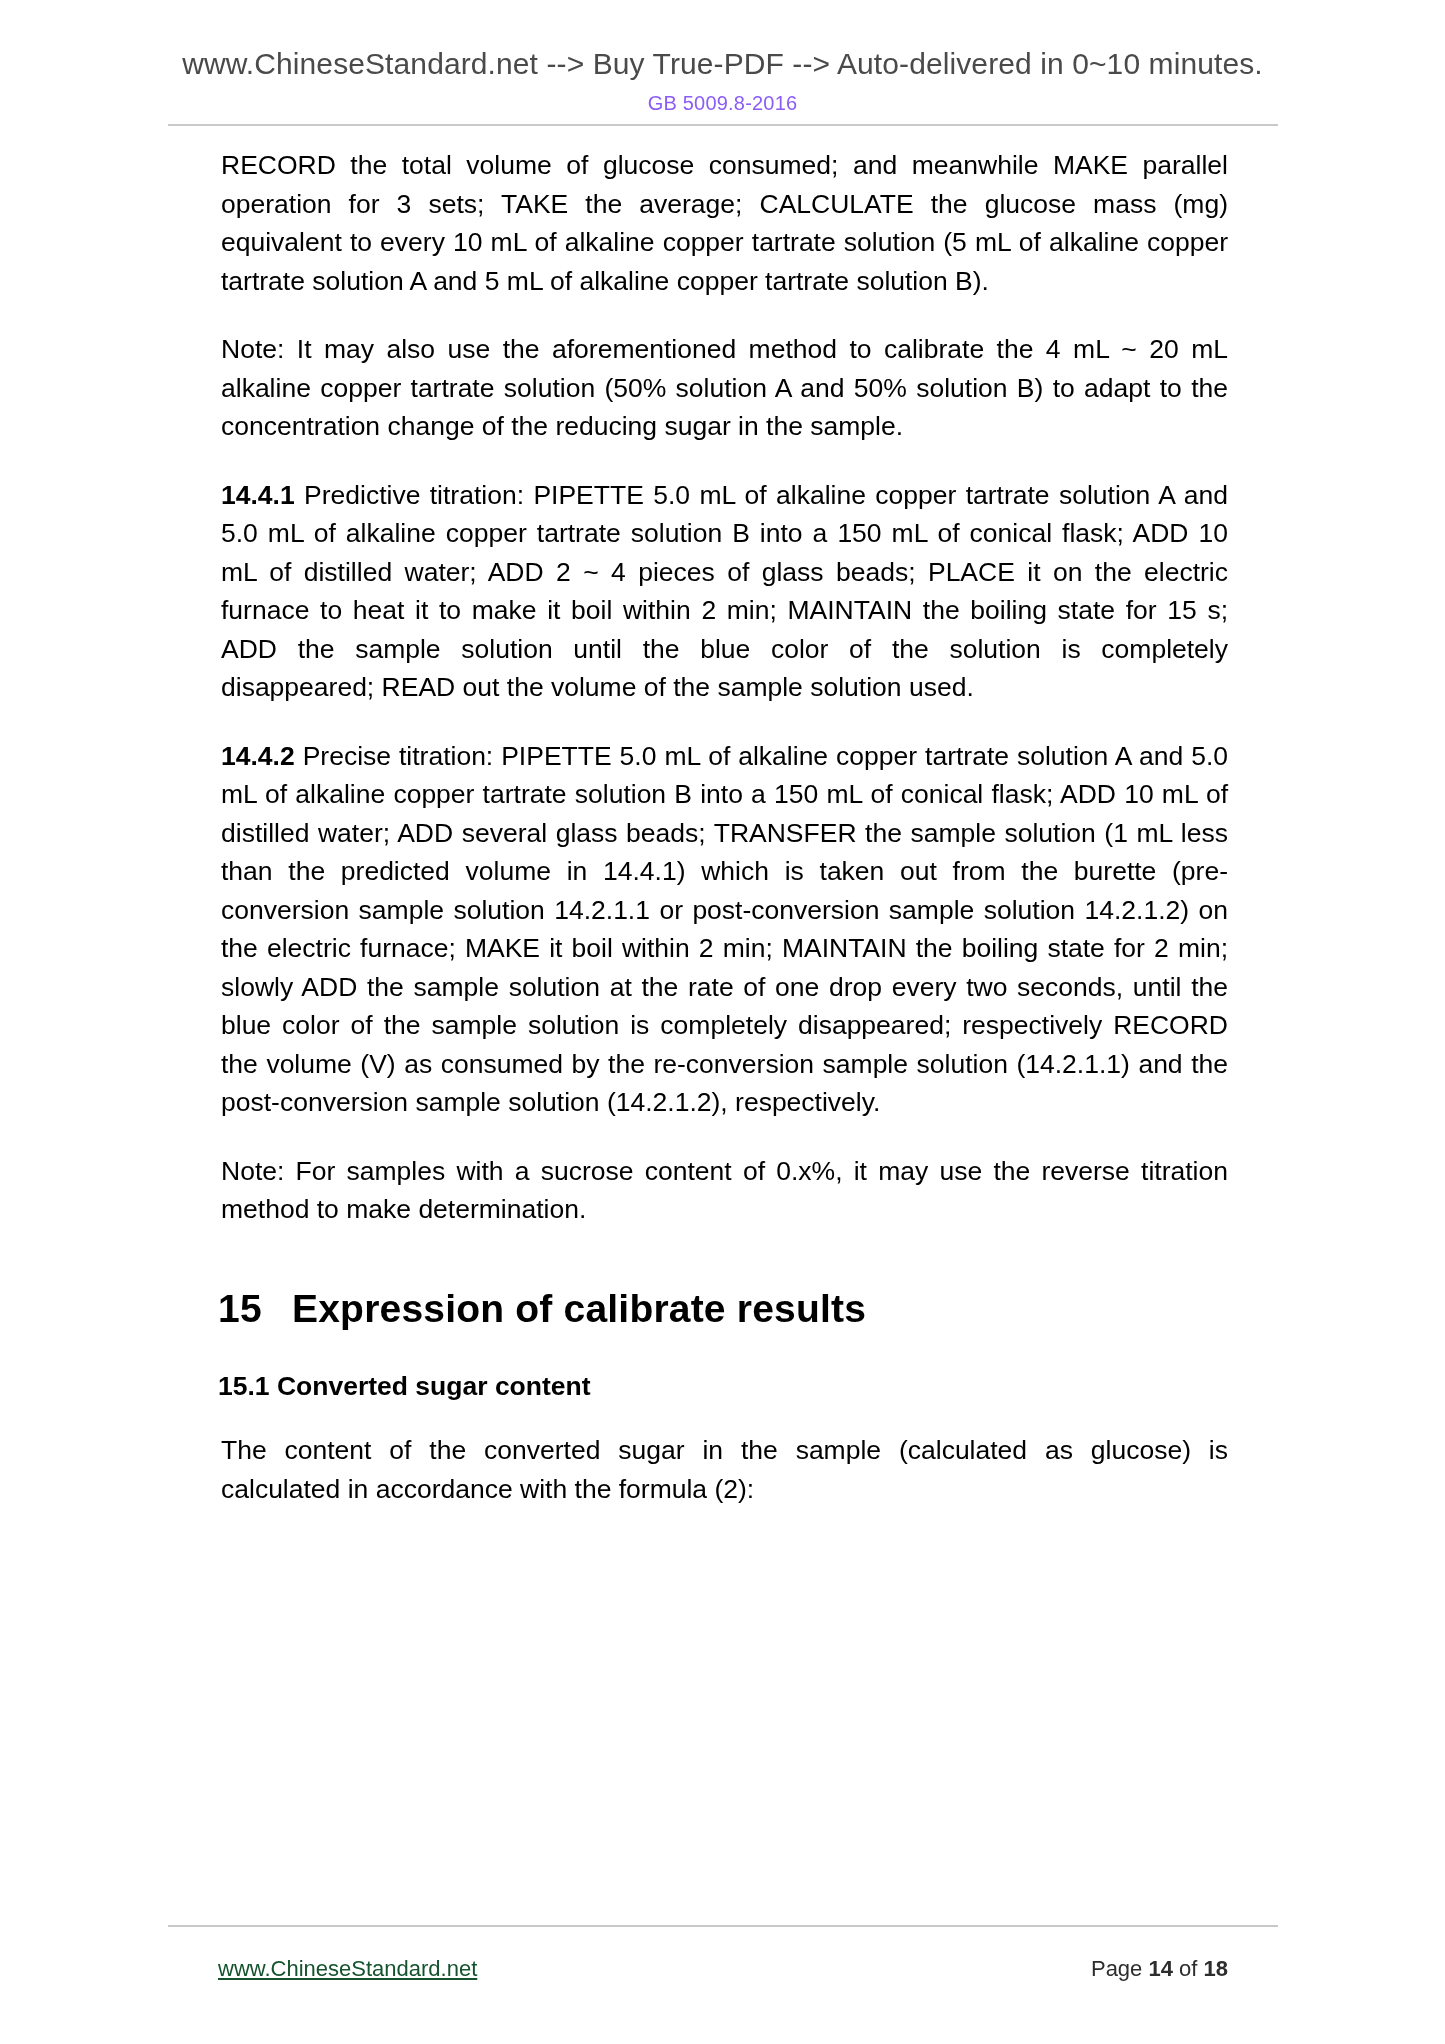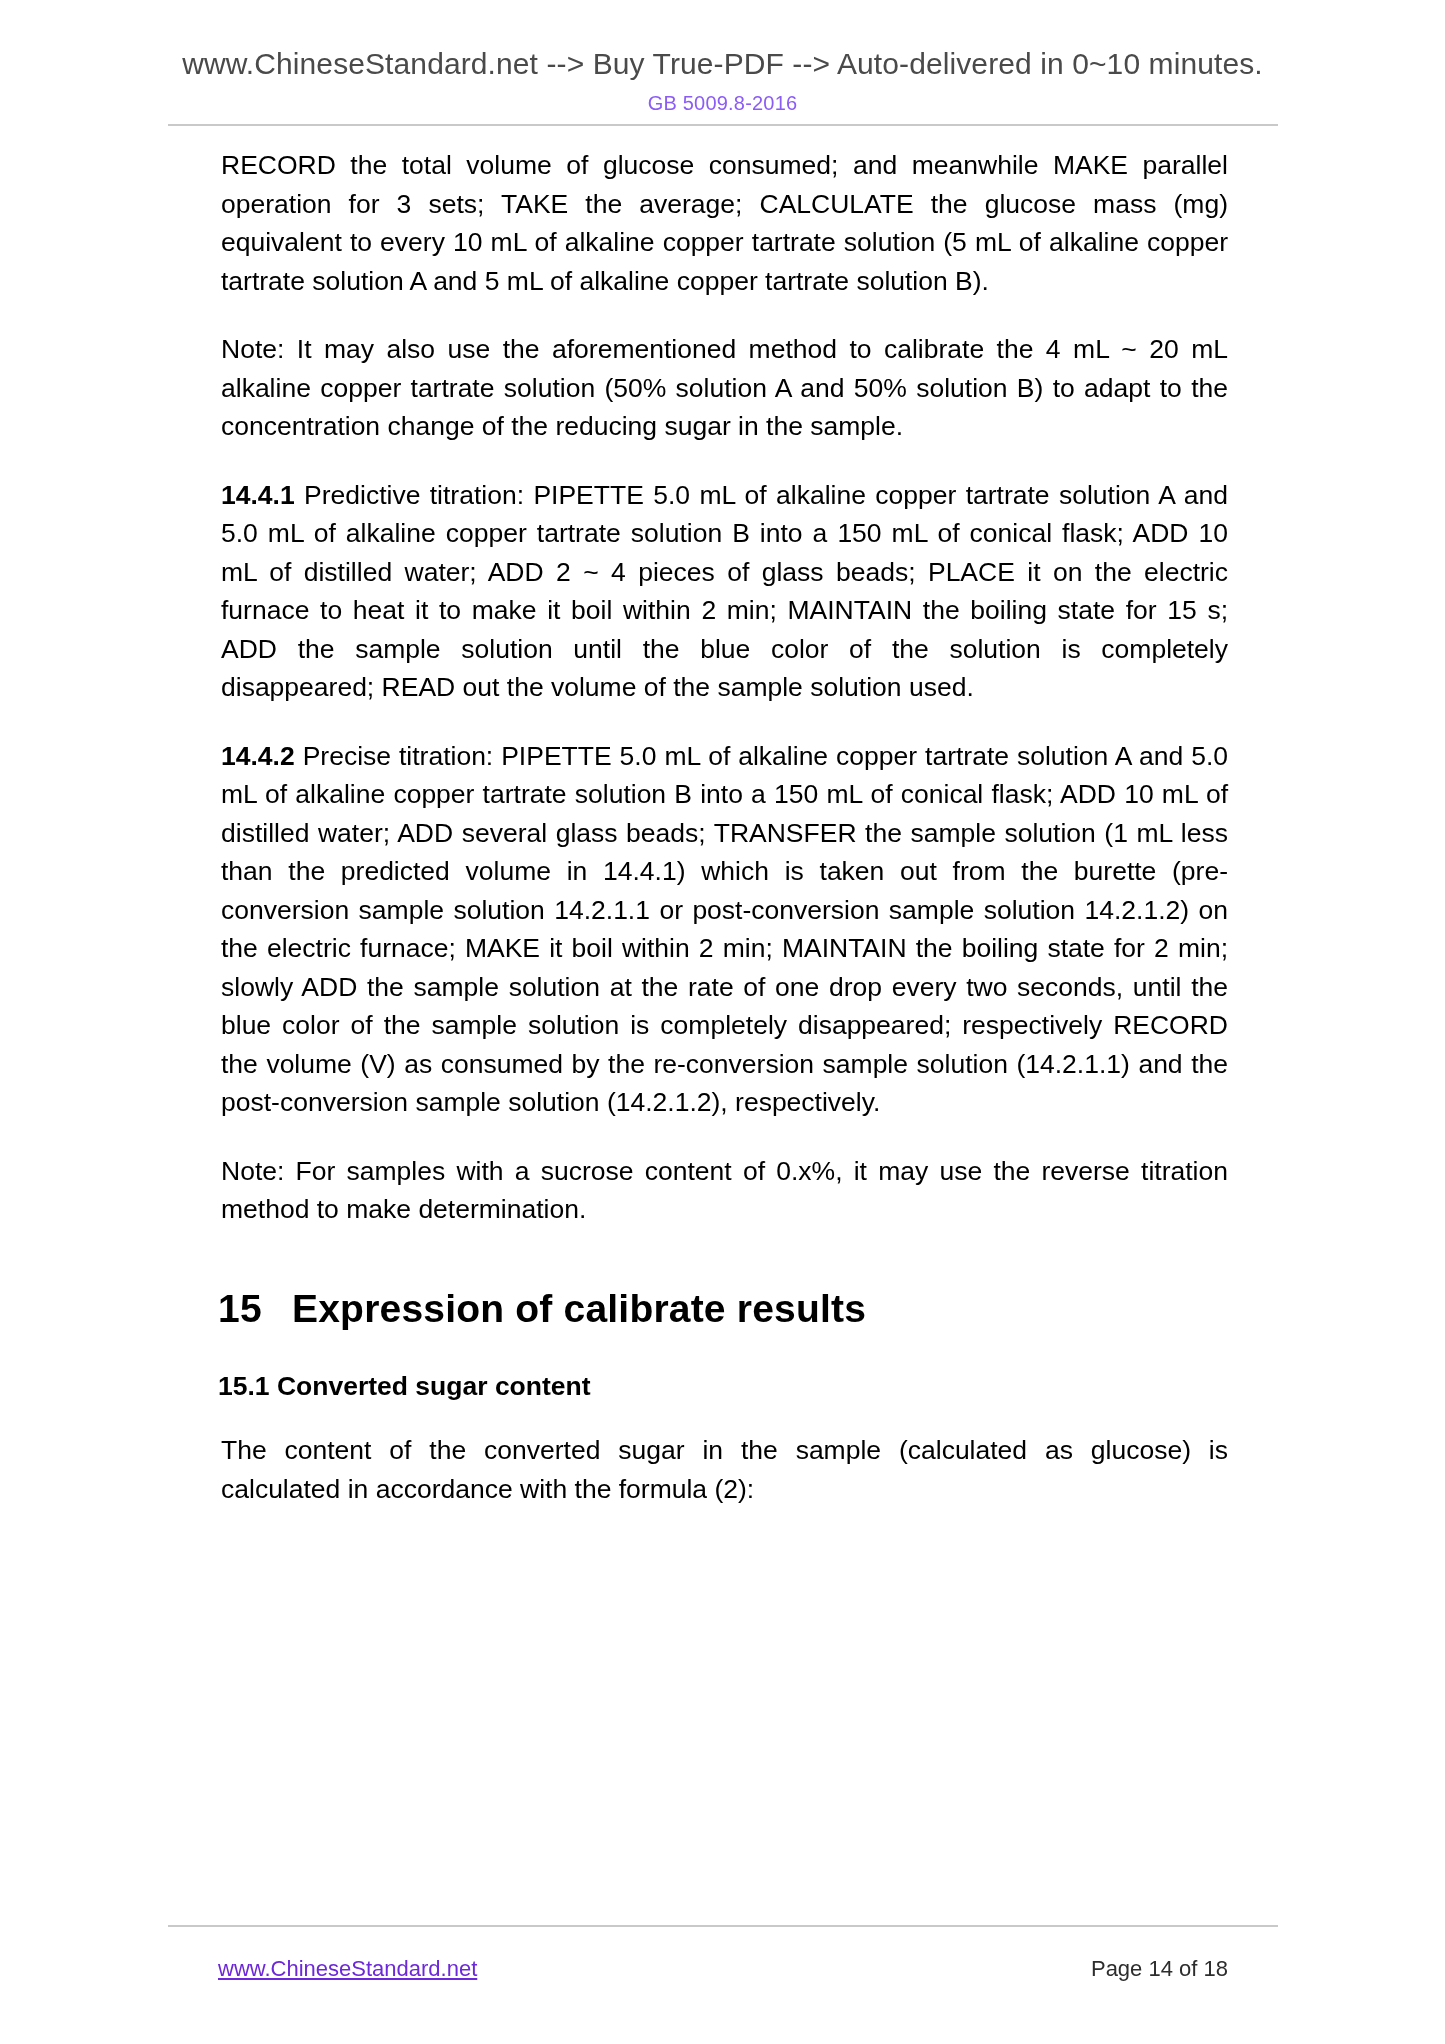--- a/index.html
+++ b/index.html
@@ -112,28 +112,28 @@
     left: 218px;
     width: 1010px;
     display: flex;
     justify-content: space-between;
     align-items: baseline;
     font-size: 22px;
     color: #4a4a4a;
   }
   .footer-link {
     text-decoration: underline;
-    color: #6d28d9;
+    color: #14532d;
     cursor: pointer;
   }
   .footer-pageinfo {
     color: #2d2d2d;
   }
   .footer-pageinfo b {
-    font-weight: normal;
+    font-weight: bold;
   }
 </style>
 </head>
 <body>
 
 <div class="page">
 
   <div class="header">
     <div class="header-promo">www.ChineseStandard.net --&gt; Buy True-PDF --&gt; Auto-delivered in 0~10 minutes.</div>
     <div class="header-stdno">GB 5009.8-2016</div>

